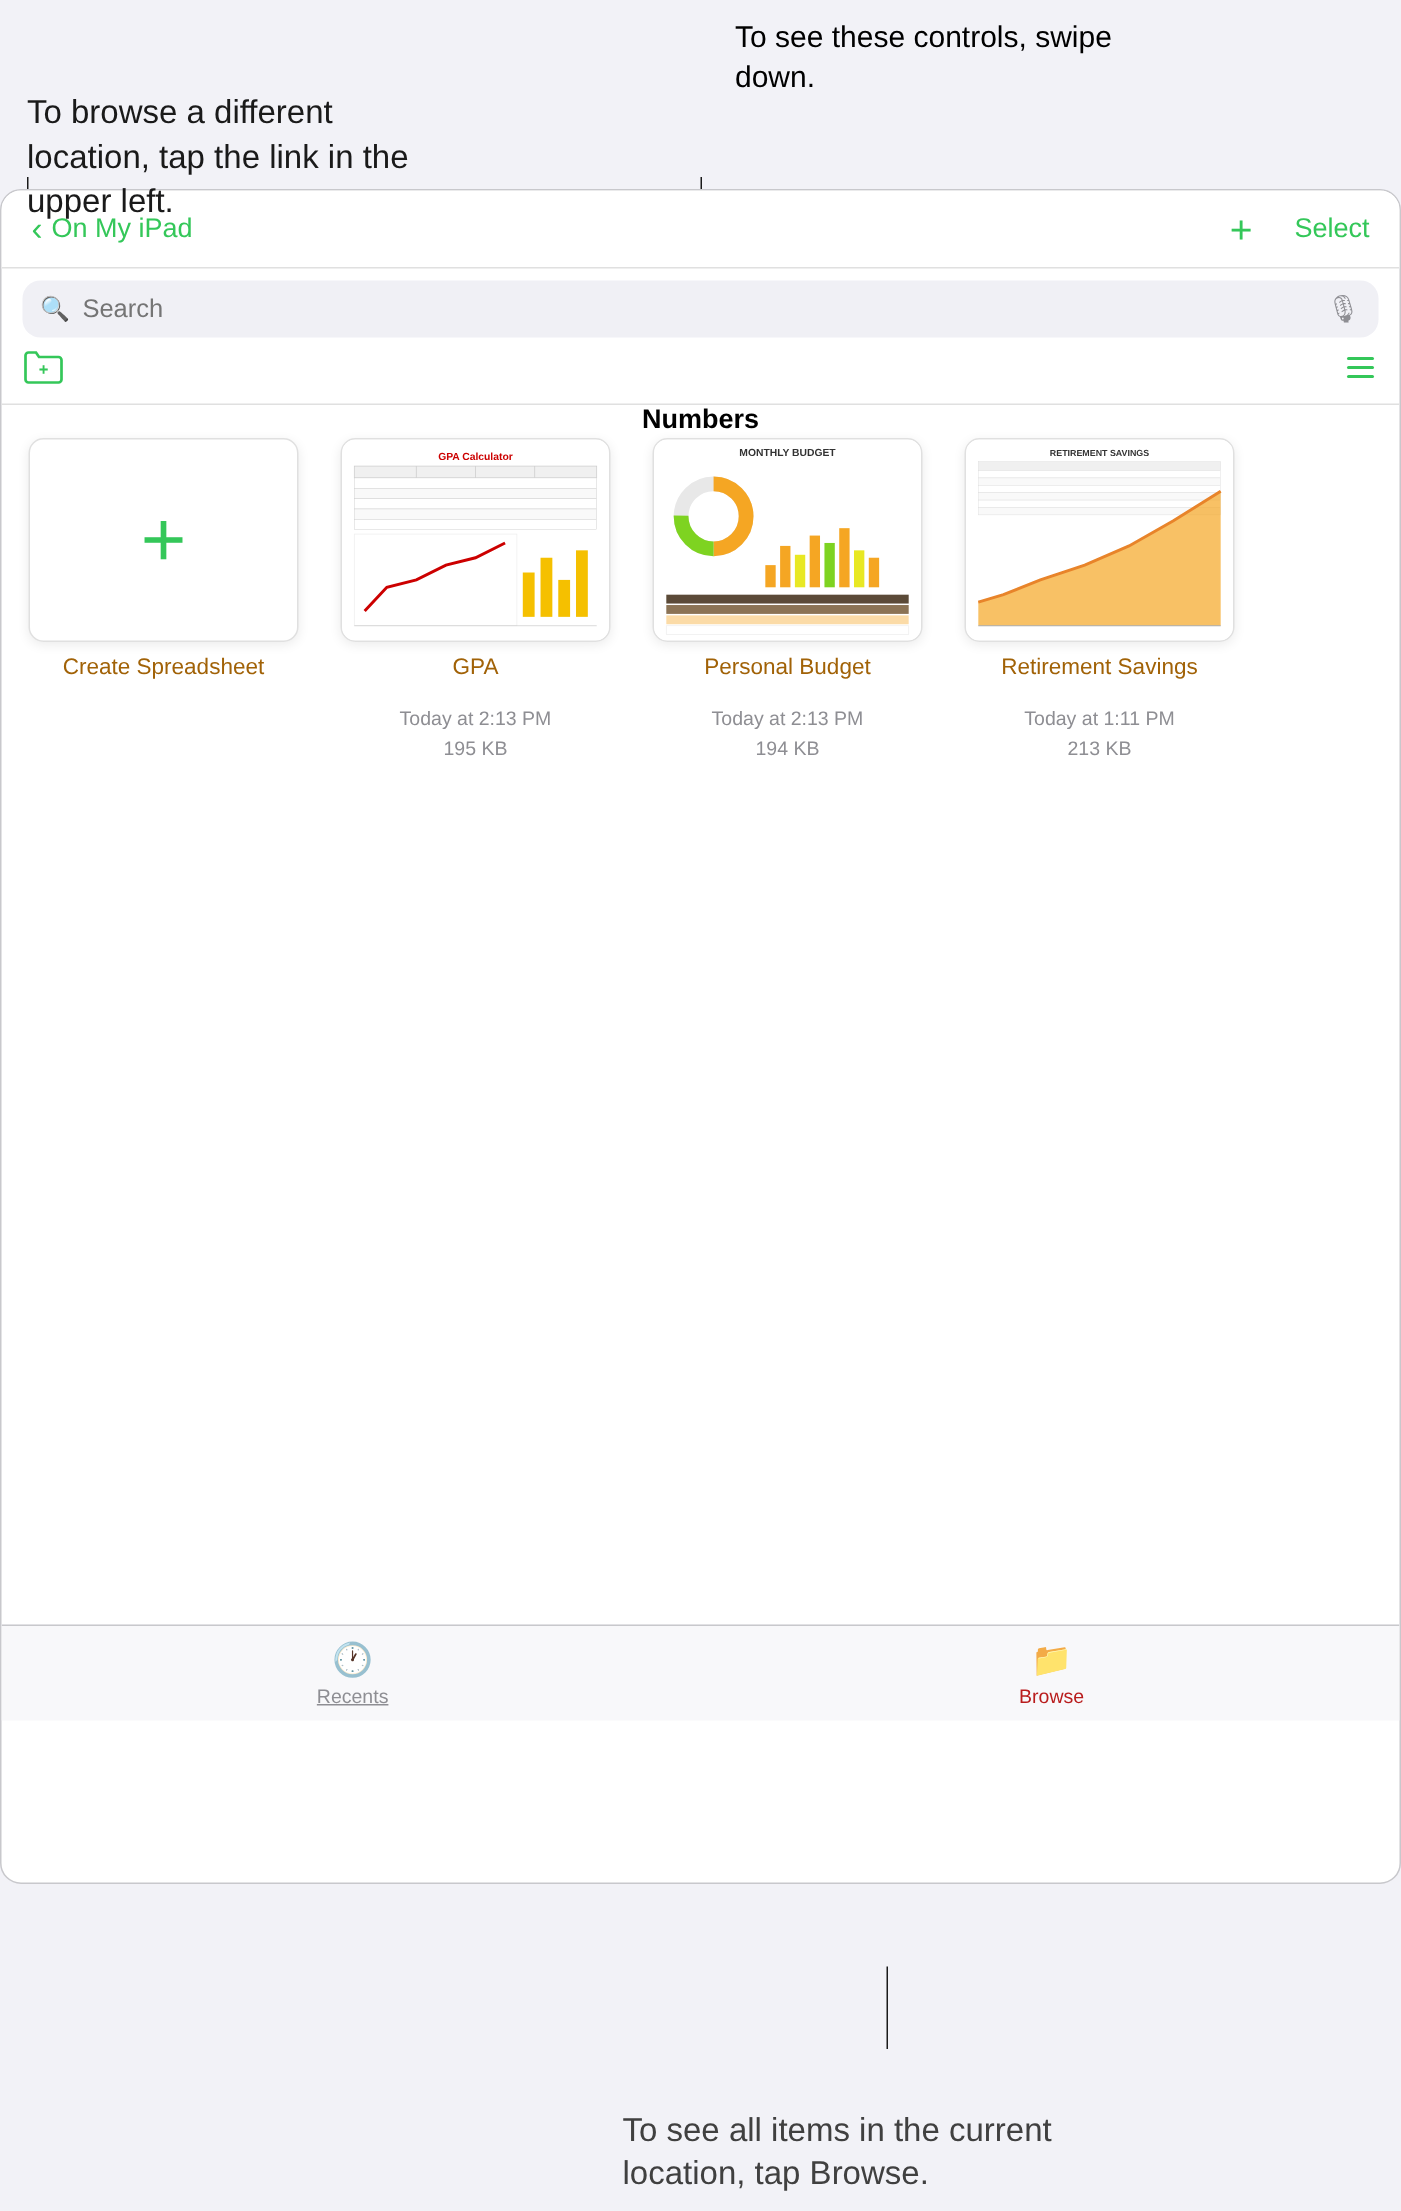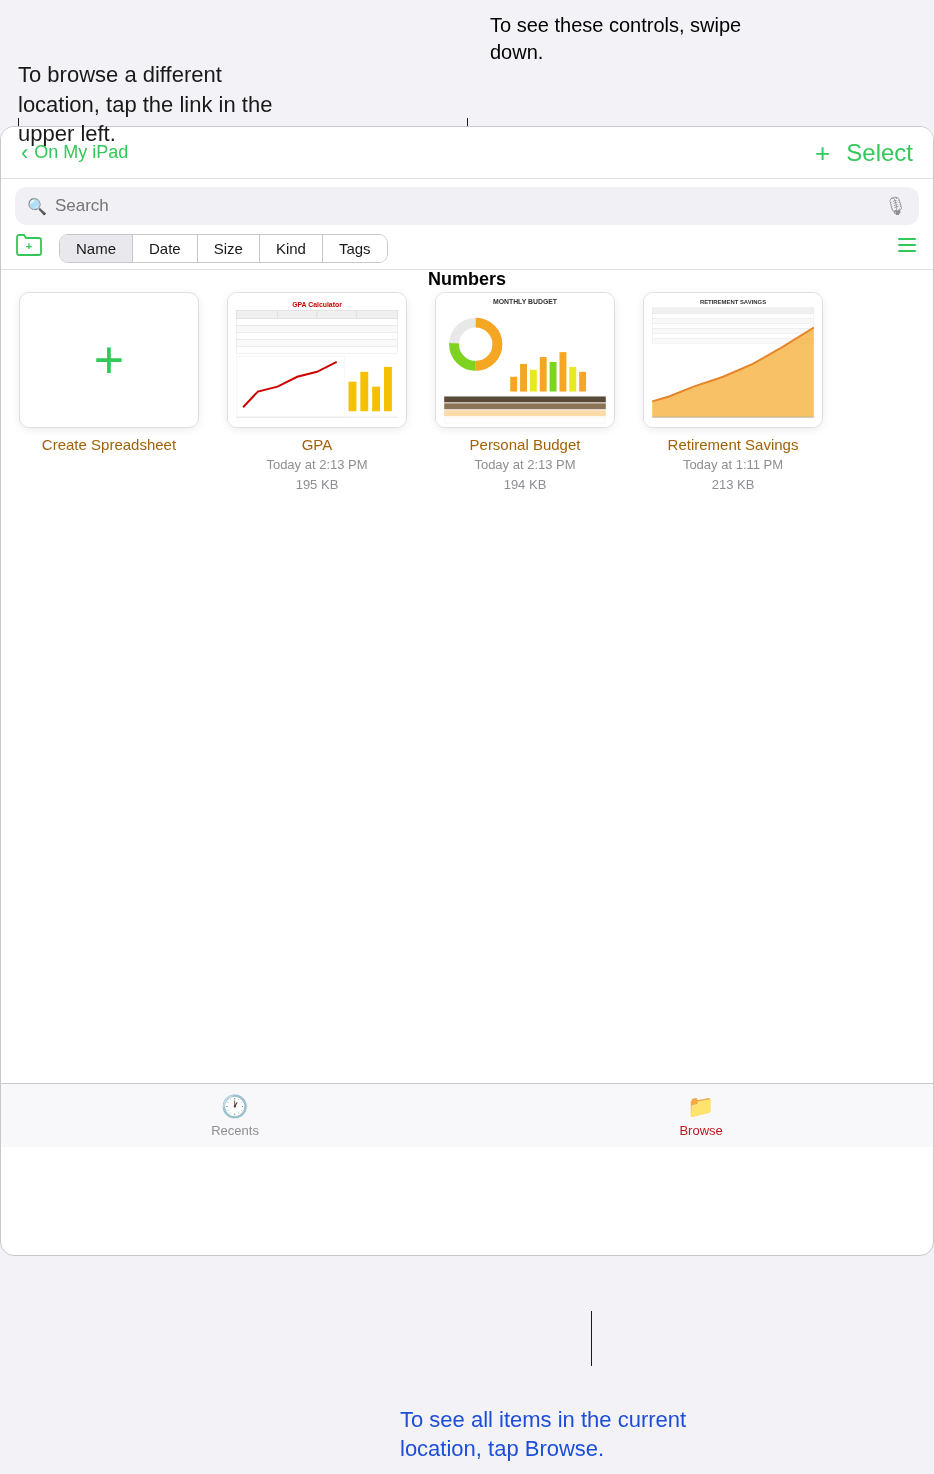--- a/index.html
+++ b/index.html
@@ -109,23 +109,24 @@
       gap: 16px;
       margin-left: auto;
     }
     .nav-plus {
       font-size: 26px;
       color: #34c759;
       cursor: pointer;
       line-height: 1;
     }
     .nav-select {
-      font-size: 24px;
-      color: #34c759;
-      cursor: pointer;
+      font-size: 18px;
+      color: #34c759;
+      cursor: pointer;
+      margin-left: 12px;
     }
 
     
     .search-bar {
       display: flex;
       align-items: center;
       background: #f0f0f5;
       border-radius: 12px;
       margin: 8px 14px;
       padding: 8px 12px;
@@ -234,21 +235,21 @@
       font-size: 15px;
       color: #a16207;
       text-align: center;
       font-weight: 400;
     }
     .file-meta {
       font-size: 13px;
       color: #8e8e93;
       text-align: center;
       line-height: 1.5;
-      margin-top: 2px;
+      margin-top: 16px;
     }
 
     
     .gpa-thumb {
       width: 100%;
       height: 100%;
     }
 
     
     .tab-bar {
@@ -271,31 +272,31 @@
       cursor: pointer;
       padding: 6px 20px;
     }
     .tab-icon {
       font-size: 22px;
     }
     .tab-label {
       font-size: 13px;
     }
     .tab-recents .tab-icon { color: #8e8e93; }
-    .tab-recents .tab-label { color: #8e8e93; }
+    .tab-recents .tab-label { color: #8e8e93; text-decoration: underline; }
     .tab-browse .tab-icon { color: #34c759; }
     .tab-browse .tab-label { color: #b91c1c; font-weight: 500; }
 
     
     .annotation-bottom {
       position: absolute;
       bottom: 10px;
-      left: 400px;
-      font-size: 22px;
-      color: #1d4ed8;
+      left: 415px;
+      font-size: 22px;
+      color: #404040;
       line-height: 1.35;
       width: 310px;
       text-align: left;
       pointer-events: none;
     }
     .callout-line-bottom {
       position: absolute;
       bottom: 108px;
       left: 591px;
       width: 1px;
@@ -336,27 +337,20 @@
 
   <div class="toolbar-row">
     <span class="folder-new-icon">
       
       <svg width="28" height="24" viewBox="0 0 28 24" fill="none">
         <path d="M2 4a2 2 0 012-2h5l2 3h13a2 2 0 012 2v13a2 2 0 01-2 2H4a2 2 0 01-2-2V4z" fill="none" stroke="#34c759" stroke-width="1.8"></path>
         <text x="14" y="17" text-anchor="middle" fill="#34c759" font-size="11" font-weight="bold">+</text>
       </svg>
     </span>
 
-    <div class="sort-pills">
-      <div class="sort-pill active">Name</div>
-      <div class="sort-pill">Date</div>
-      <div class="sort-pill">Size</div>
-      <div class="sort-pill">Kind</div>
-      <div class="sort-pill">Tags</div>
-    </div>
 
     <span class="list-view-icon">
       <svg width="24" height="20" viewBox="0 0 24 20" fill="none">
         <line x1="4" y1="4" x2="20" y2="4" stroke="#34c759" stroke-width="2" stroke-linecap="round"></line>
         <line x1="4" y1="10" x2="20" y2="10" stroke="#34c759" stroke-width="2" stroke-linecap="round"></line>
         <line x1="4" y1="16" x2="20" y2="16" stroke="#34c759" stroke-width="2" stroke-linecap="round"></line>
       </svg>
     </span>
   </div>
 

